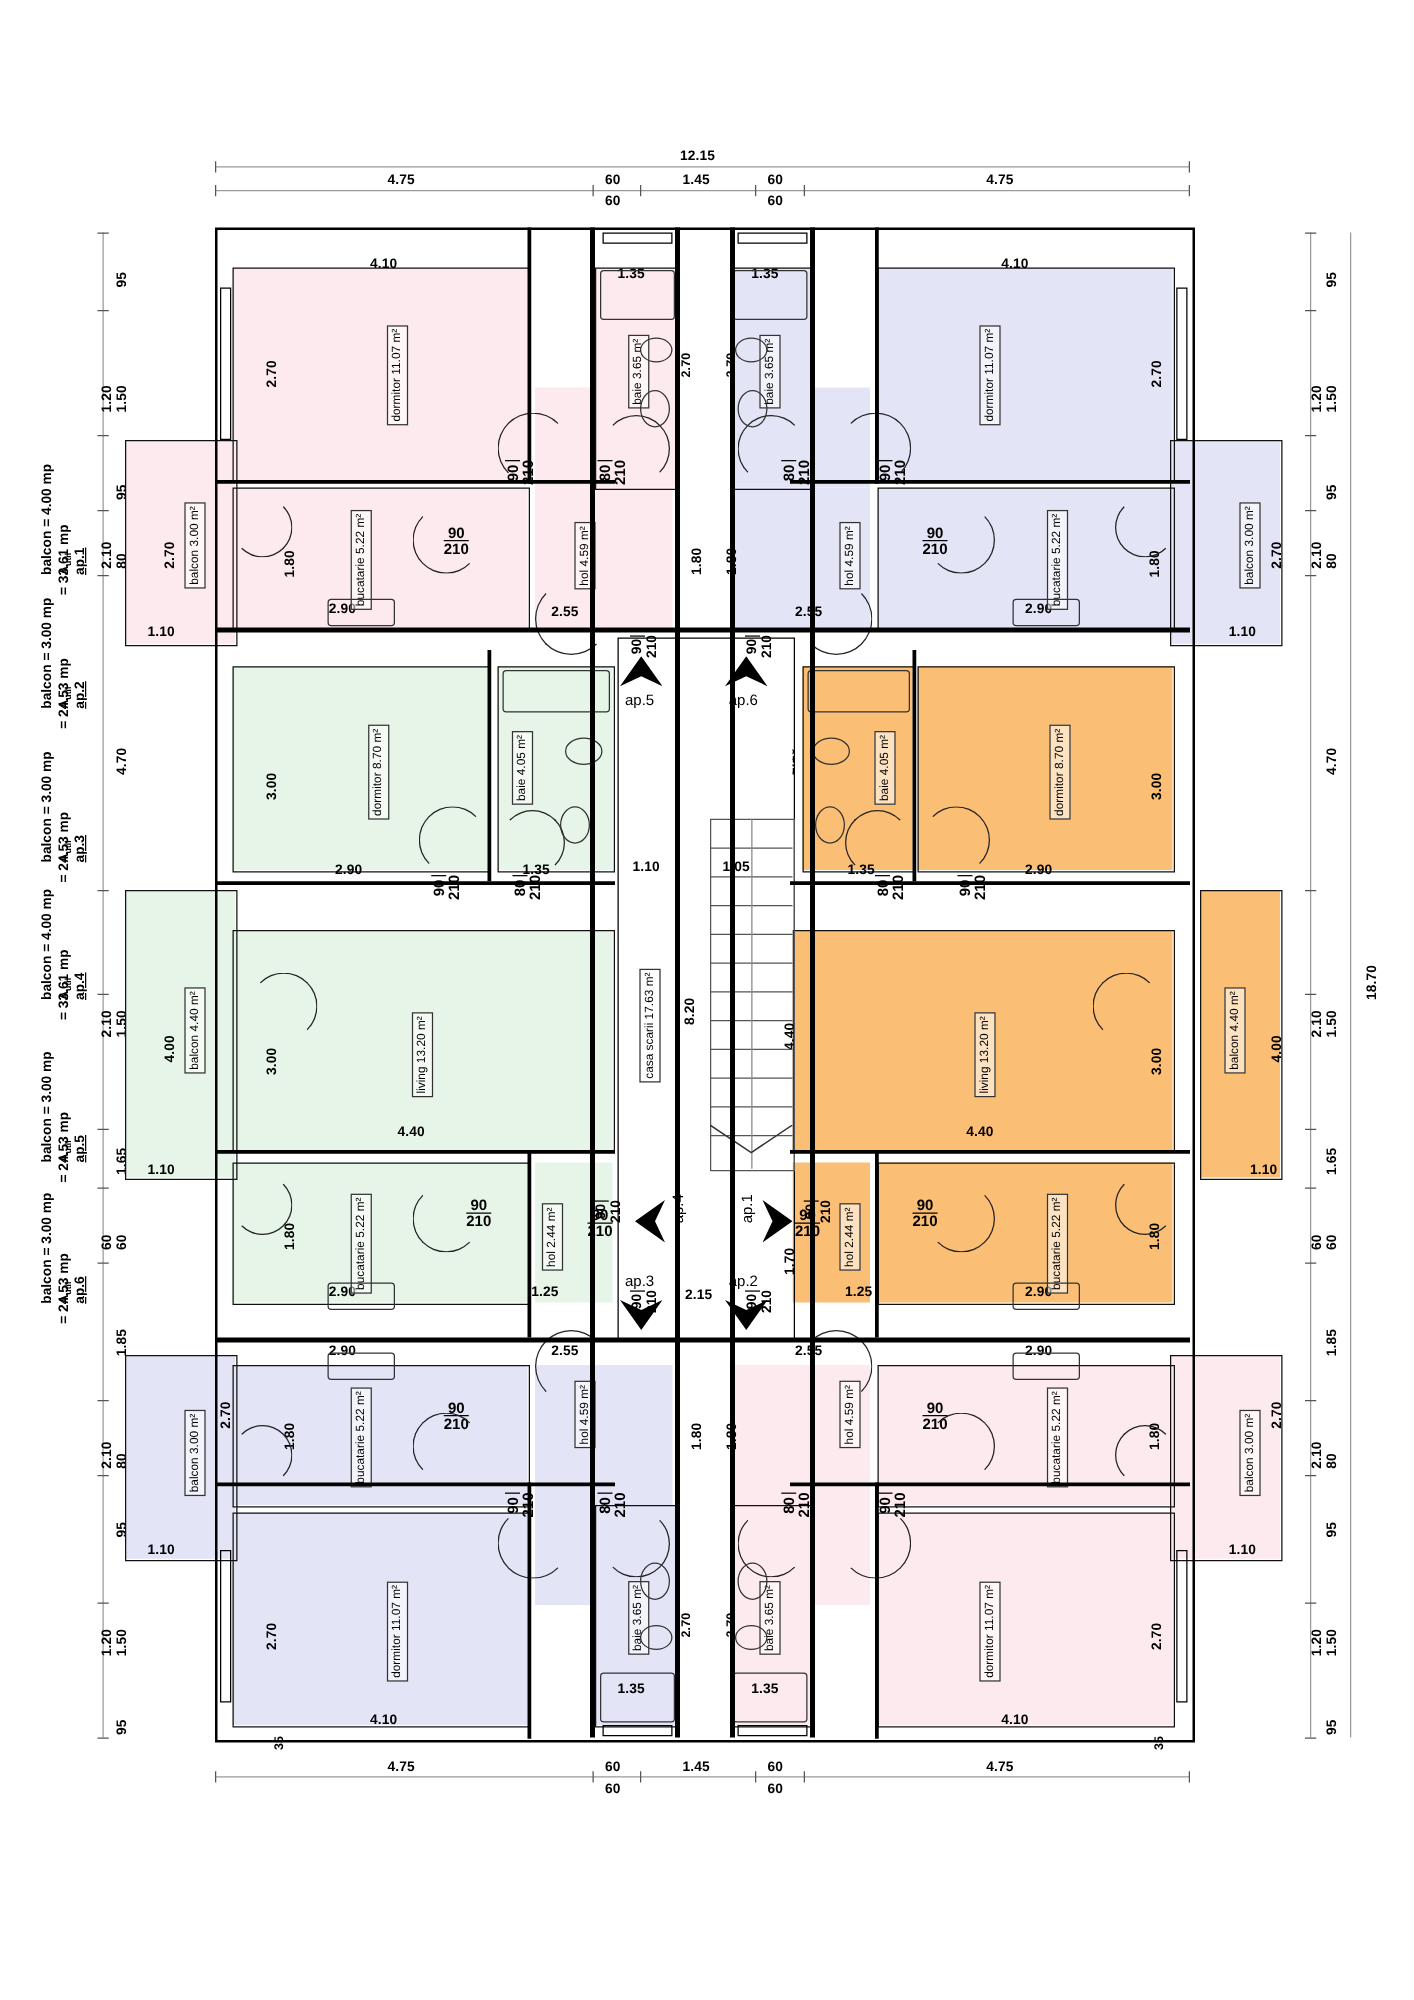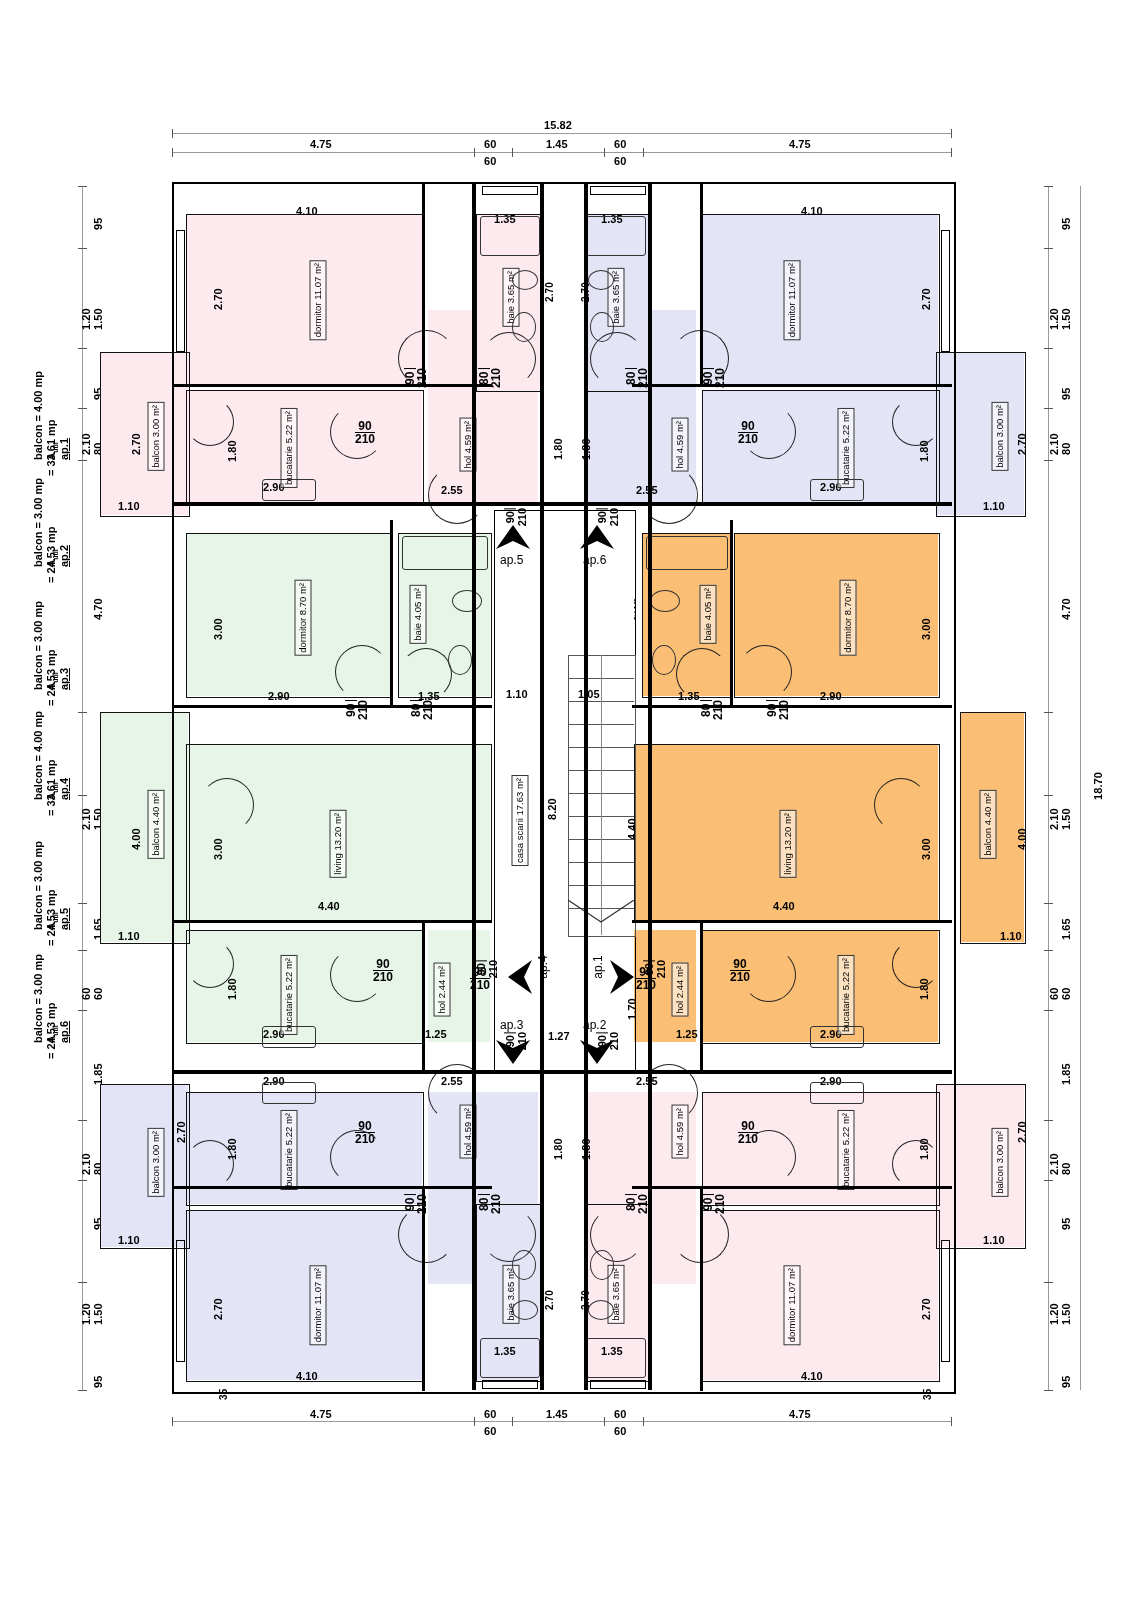--- a/index.html
+++ b/index.html
@@ -56,21 +56,21 @@
              letter-spacing:-12px;pointer-events:none;}
 </style>
 </head>
 <body>
 
 <div id="plan">
 
   <div class="dimline h" style="left:172px;top:133px;width:780px;"></div>
   <div class="tick h" style="left:172px;top:129px;"></div>
   <div class="tick h" style="left:951px;top:129px;"></div>
-  <div class="dimtxt" style="left:544px;top:119px;">15.82</div>
+  <div class="dimtxt" style="left:544px;top:119px;">12.15</div>
 
   <div class="dimline h" style="left:172px;top:152px;width:780px;"></div>
   <div class="tick h" style="left:172px;top:148px;"></div>
   <div class="tick h" style="left:474px;top:148px;"></div>
   <div class="tick h" style="left:512px;top:148px;"></div>
   <div class="tick h" style="left:604px;top:148px;"></div>
   <div class="tick h" style="left:643px;top:148px;"></div>
   <div class="tick h" style="left:951px;top:148px;"></div>
   <div class="dimtxt" style="left:310px;top:138px;">4.75</div>
   <div class="dimtxt" style="left:484px;top:138px;">60</div>
@@ -596,21 +596,21 @@
   <div class="stroke" style="left:494px;top:510px;width:140px;height:560px;border-color:#000;"></div>
 
   <div class="rlabel vlabel" style="left:512px;top:775px;">
     <span>casa scarii</span> <span>17.63 m²</span>
   </div>
   <div class="dimtxt rot90" style="left:546px;top:820px;">8.20</div>
   <div class="dimtxt" style="left:506px;top:688px;">1.10</div>
   <div class="dimtxt" style="left:578px;top:688px;">1.05</div>
   <div class="dimtxt rot90" style="left:626px;top:840px;">4.40</div>
   <div class="dimtxt rot90" style="left:626px;top:1020px;">1.70</div>
-  <div class="dimtxt" style="left:548px;top:1030px;">1.27</div>
+  <div class="dimtxt" style="left:548px;top:1030px;">2.15</div>
 
   <div class="stroke" style="left:568px;top:655px;width:66px;height:280px;border-color:#555;border-width:1px;"></div>
   <div class="stair" style="left:568px;top:678px;width:66px;"></div>
   <div class="stair" style="left:568px;top:701px;width:66px;"></div>
   <div class="stair" style="left:568px;top:724px;width:66px;"></div>
   <div class="stair" style="left:568px;top:747px;width:66px;"></div>
   <div class="stair" style="left:568px;top:770px;width:66px;"></div>
   <div class="stair" style="left:568px;top:793px;width:66px;"></div>
   <div class="stair" style="left:568px;top:816px;width:66px;"></div>
   <div class="stair" style="left:568px;top:839px;width:66px;"></div>

